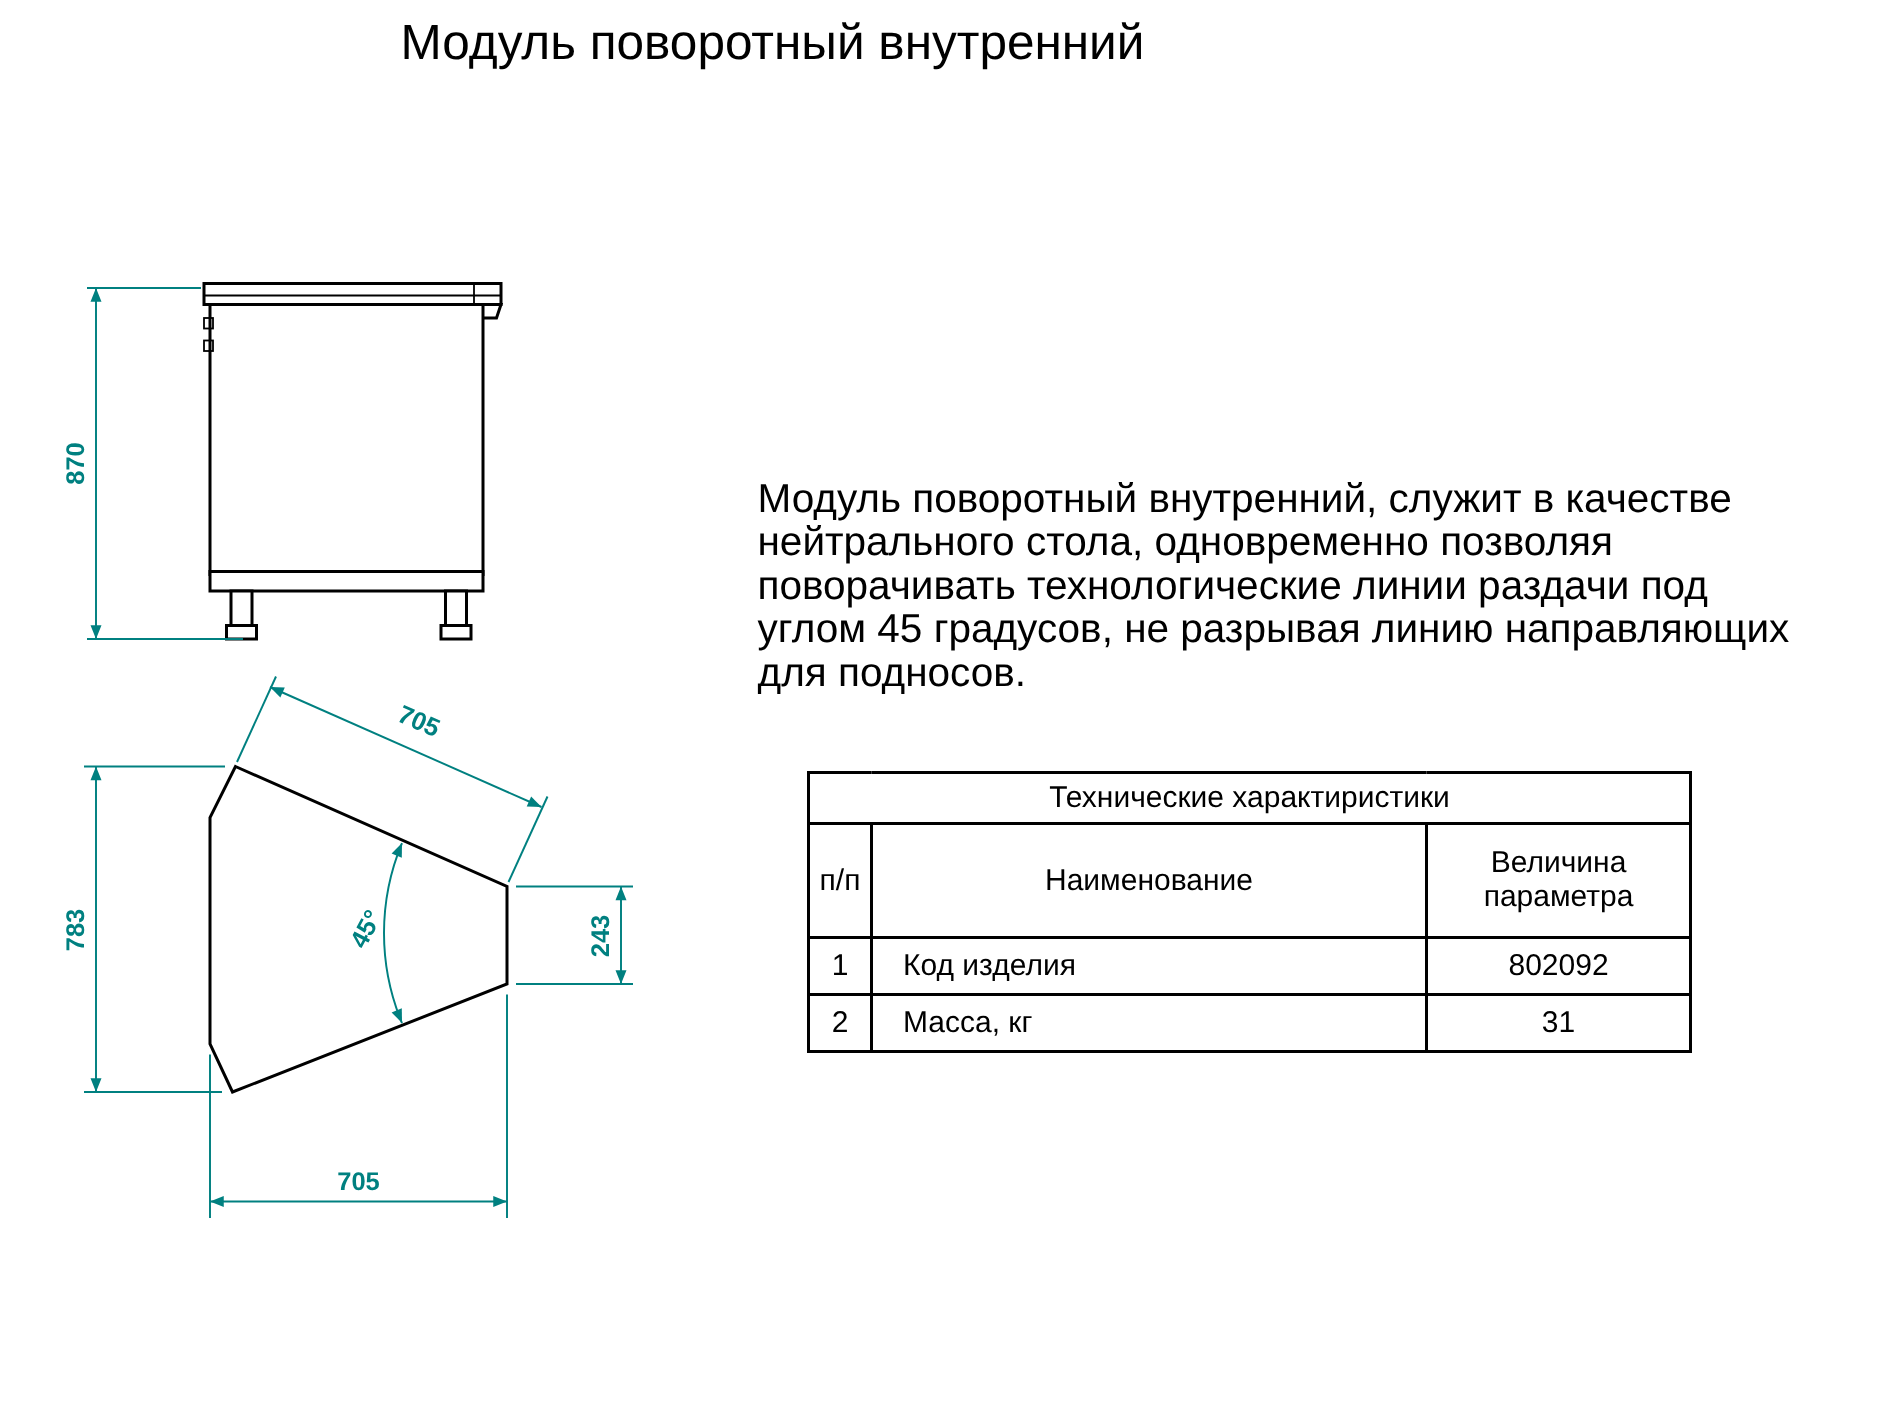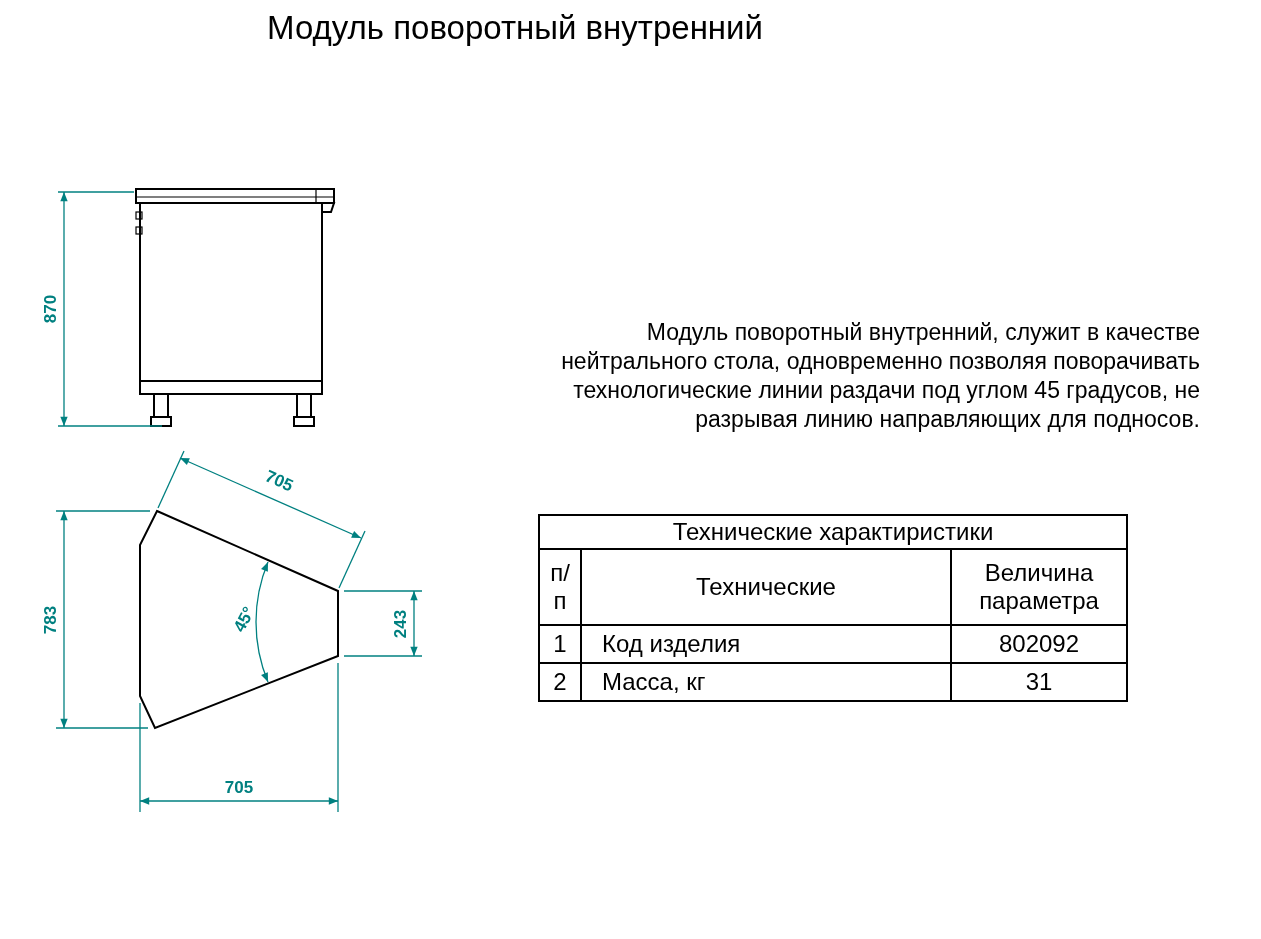--- a/index.html
+++ b/index.html
@@ -7,37 +7,37 @@
   body {
     position:relative; width:1261px; height:939px; overflow:hidden;
     font-family:"Liberation Sans", sans-serif; color:#000;
   }
   .title-block {
     position:absolute; left:30px; top:8px; width:970px;
     text-align:center; font-size:33px; line-height:40px; font-weight:400;
   }
   .description {
     position:absolute; left:505px; top:318px; width:695px;
-    font-size:23px; line-height:29px;text-align:right;
+    font-size:27px; line-height:29px;
   }
   svg.drawing { position:absolute; left:0; top:0; }
   .outline      { stroke:var(--line-color,#000); fill:#fff; stroke-width:2; }
   .outline-line { stroke:var(--line-color,#000); fill:none; stroke-width:1.2; }
   .dim       { stroke:var(--dim-color,#008080); fill:none; stroke-width:1.3; }
   .dim-arrow { fill:var(--dim-color,#008080); stroke:none; }
   .dim-label {
     fill:var(--dim-color,#008080); font-size:17px; font-weight:600;
     font-family:"Liberation Sans", sans-serif; text-anchor:middle;
   }
   .spec-table {
     position:absolute; left:538px; top:514px; width:588px;
     border-collapse:collapse; table-layout:fixed;
   }
   .spec-table td {
-    border:2px solid #000; font-size:24px; text-align:center;
+    border:2px solid #000; font-size:20px; text-align:center;
     vertical-align:middle; padding:2px 6px; overflow:hidden;
   }
   .spec-table td.table-title-cell { height:34px; }
   .spec-table tr.header-row td { height:76px; }
   .spec-table tr.data-row td { height:38px; }
   .spec-table td.cell-left { text-align:left; padding-left:20px; }
 </style>
 </head>
 <body>
 
@@ -119,21 +119,21 @@
     <col style="width:42px">
       <col style="width:370px">
       <col style="width:176px">
   </colgroup>
   <tbody>
     <tr>
       <td colspan="3" class="table-title-cell">Технические характиристики</td>
     </tr>
     <tr class="header-row">
       <td>п/п</td>
-      <td>Технические</td>
+      <td>Наименование</td>
       <td>Величина параметра</td>
     </tr>
     <tr class="data-row">
       <td>1</td>
       <td class="cell-left">Код изделия</td>
       <td>802092</td>
     </tr>
     <tr class="data-row">
       <td>2</td>
       <td class="cell-left">Масса, кг</td>

